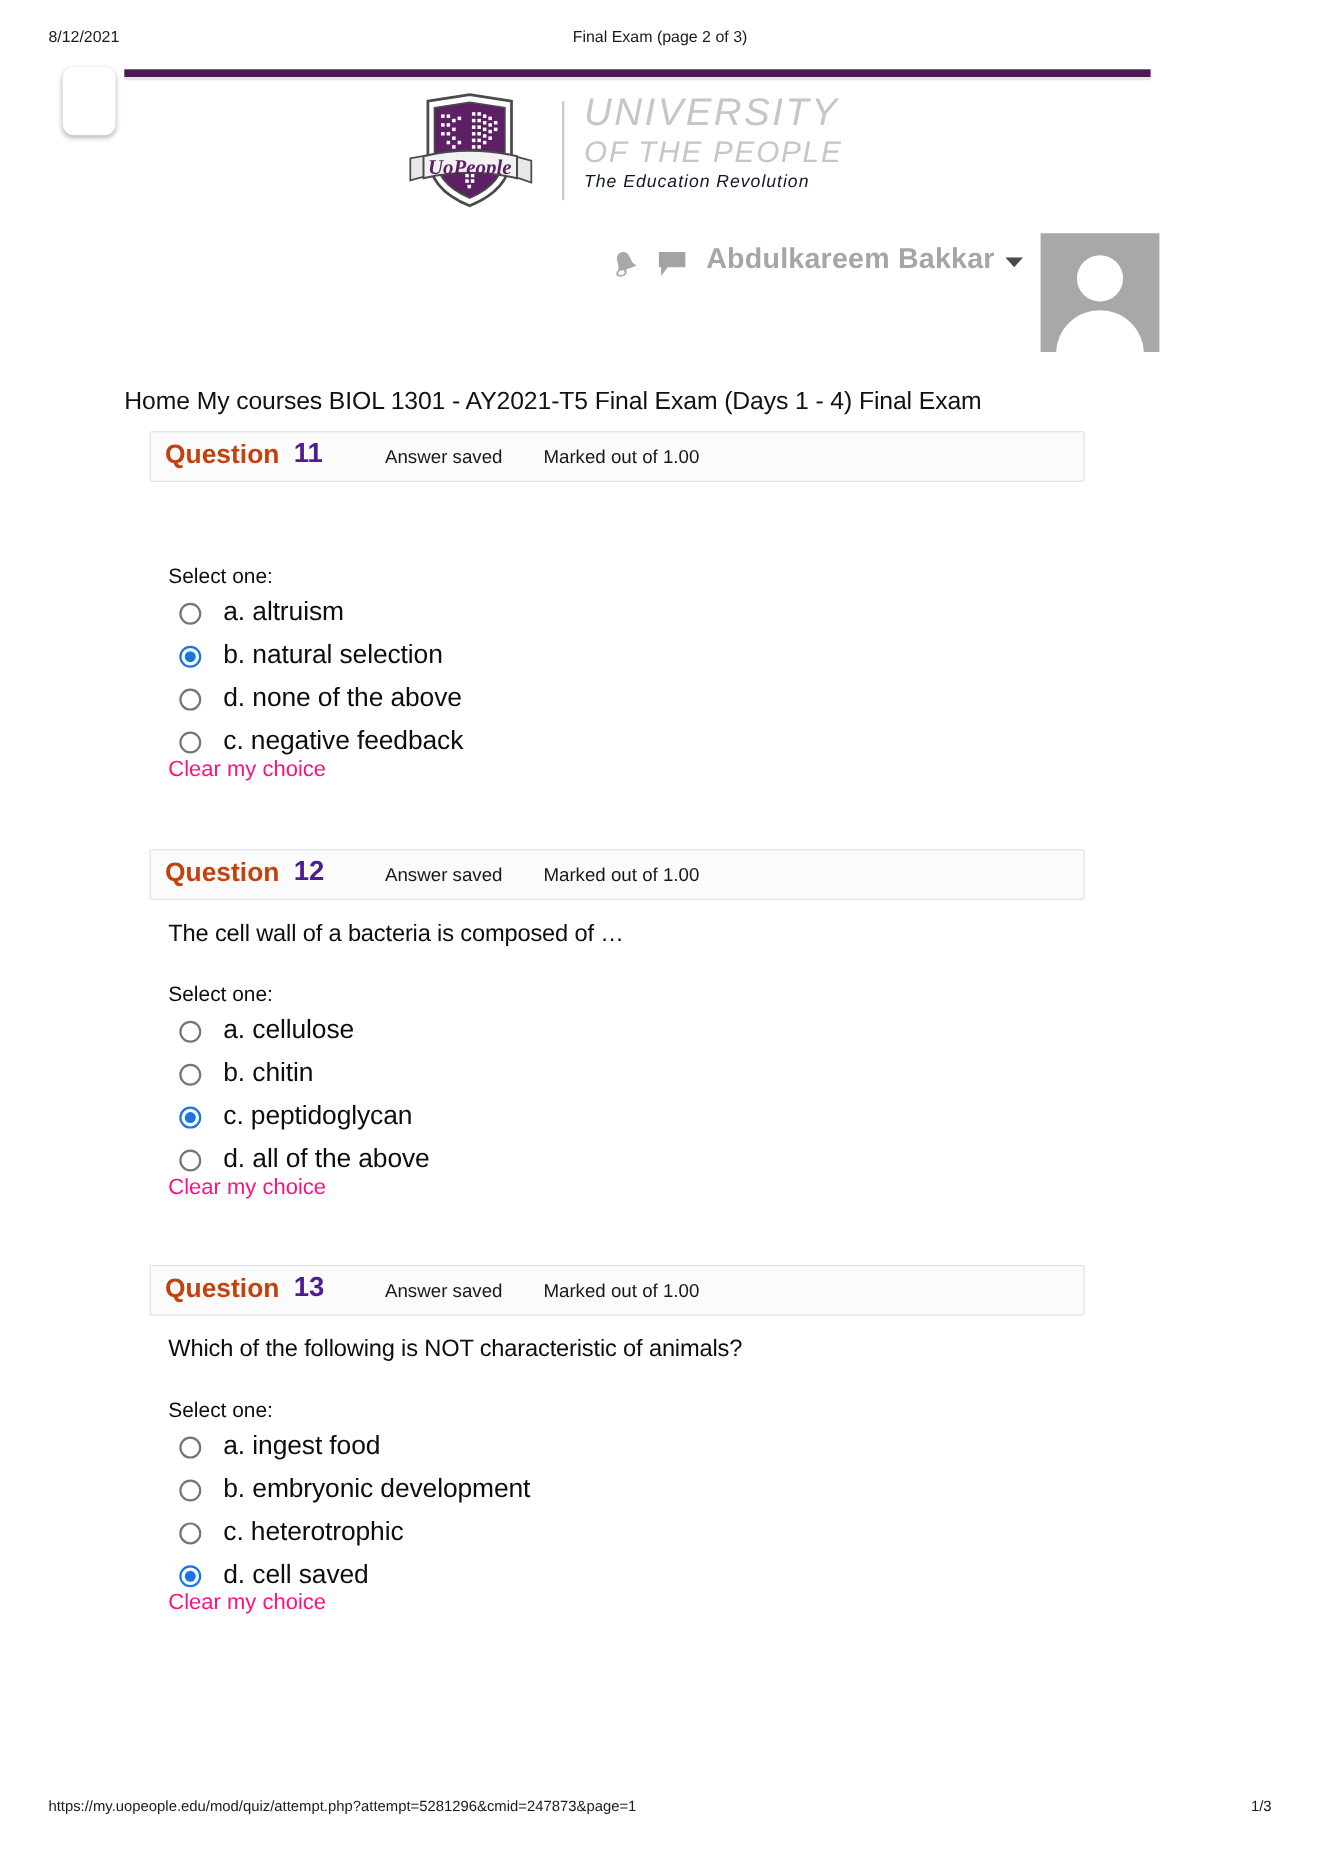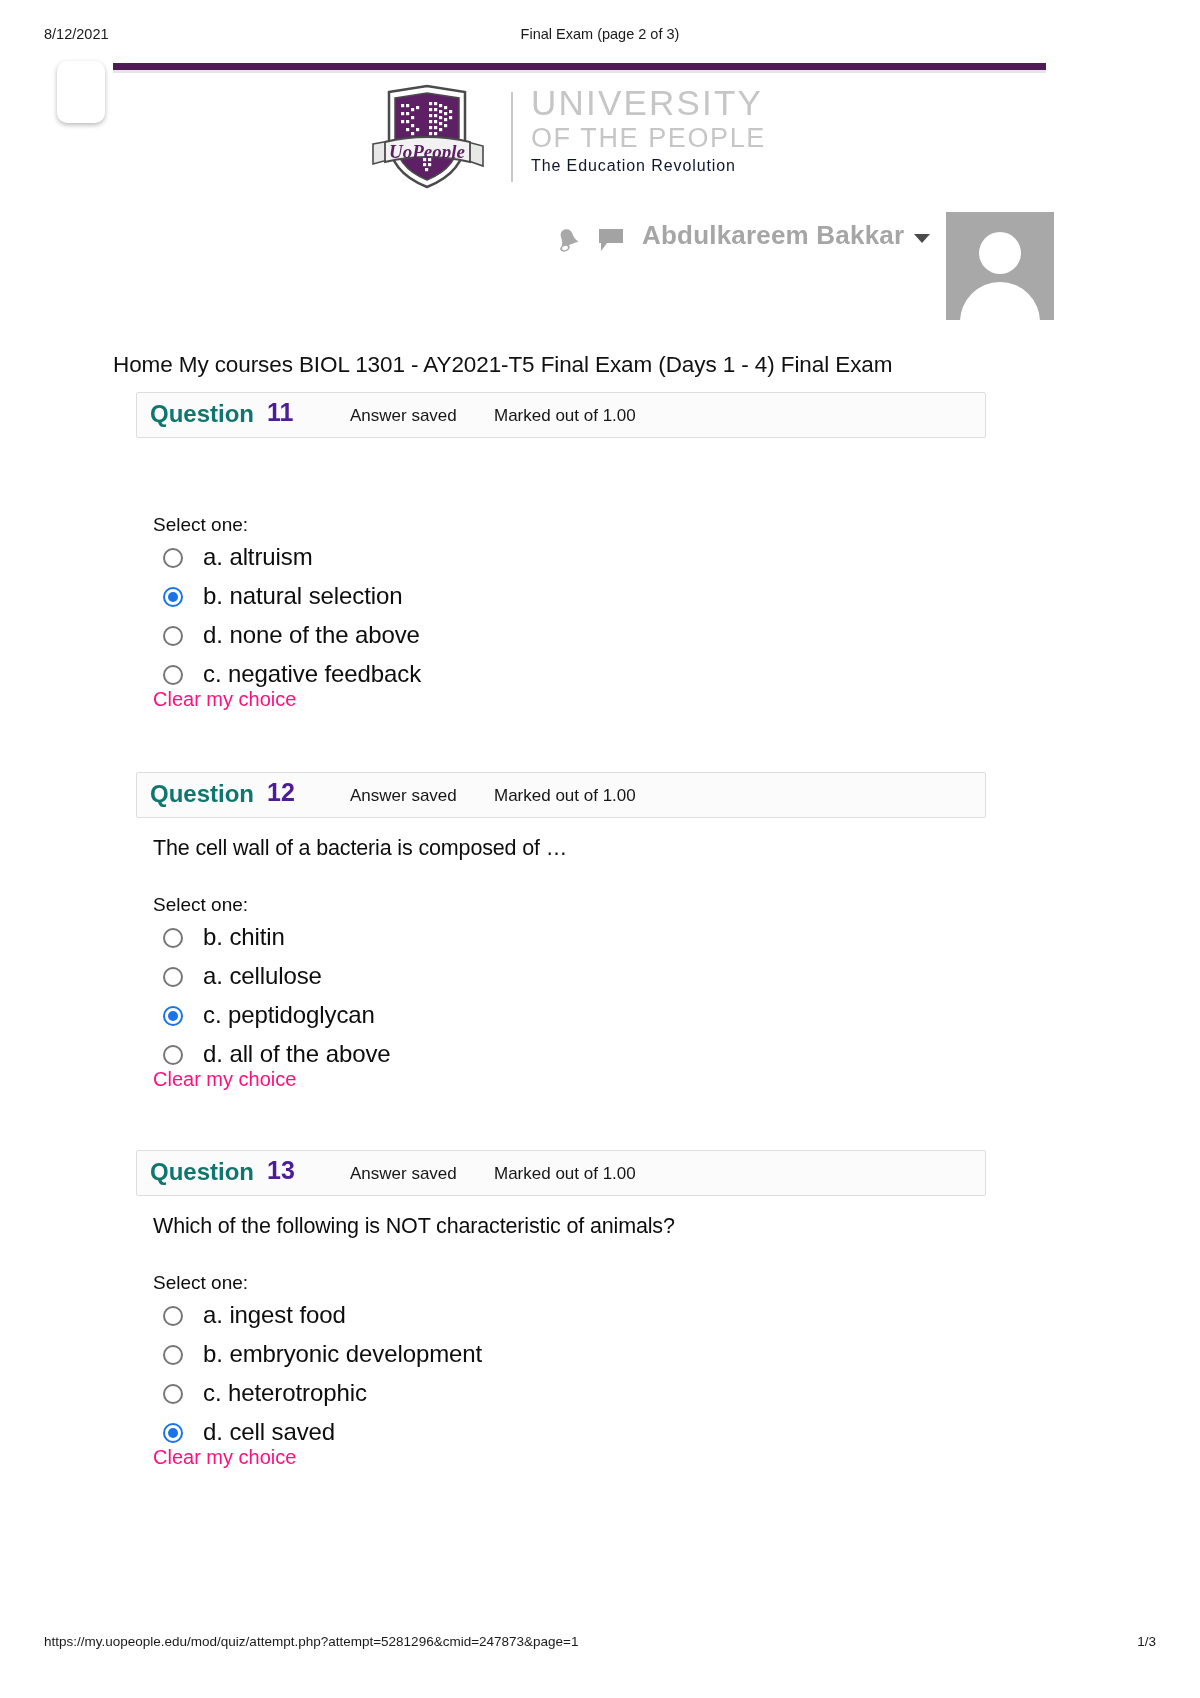--- a/index.html
+++ b/index.html
@@ -98,20 +98,21 @@
     top: 8px;
     width: 2px;
     height: 90px;
     background: #c9c9c9;
   }
   .logo-text {
     position: absolute;
     left: 166px;
     top: 0px;
     width: 240px;
+    font-style: italic;
   }
   .logo-l1 {
     font-size: 35px;
     letter-spacing: 2.2px;
     color: #c6c6c6;
     line-height: 38px;
     white-space: nowrap;
   }
   .logo-l2 {
     font-size: 27px;
@@ -221,21 +222,21 @@
     border: 1px solid #dedede;
     background: #fbfbfb;
     border-radius: 2px;
   }
   .q-head .q-word {
     position: absolute;
     left: 13px;
     top: 7px;
     font-size: 24px;
     font-weight: bold;
-    color: #0f766e;
+    color: #c2410c;
   }
   .q-head .q-num {
     position: absolute;
     left: 130px;
     top: 5px;
     font-size: 25px;
     font-weight: bold;
     color: #4c1d95;
   }
   .q-head .q-state {
@@ -473,25 +474,25 @@
           <div class="q-word">Question</div>
           <div class="q-num">12</div>
           <div class="q-state">Answer saved</div>
           <div class="q-mark">Marked out of 1.00</div>
         </div>
         <div class="q-text" style="top: 64px;">The cell wall of a bacteria is composed of …</div>
         <div class="q-selectone" style="top: 122px;">Select one:</div>
         <div class="opt-list" style="top: 148px;">
           <div class="opt">
             <span class="radio"></span>
+            <span class="opt-label">a. cellulose</span>
+          </div>
+          <div class="opt">
+            <span class="radio"></span>
             <span class="opt-label">b. chitin</span>
-          </div>
-          <div class="opt">
-            <span class="radio"></span>
-            <span class="opt-label">a. cellulose</span>
           </div>
           <div class="opt sel">
             <span class="radio"></span>
             <span class="opt-label">c. peptidoglycan</span>
           </div>
           <div class="opt">
             <span class="radio"></span>
             <span class="opt-label">d. all of the above</span>
           </div>
         </div>

